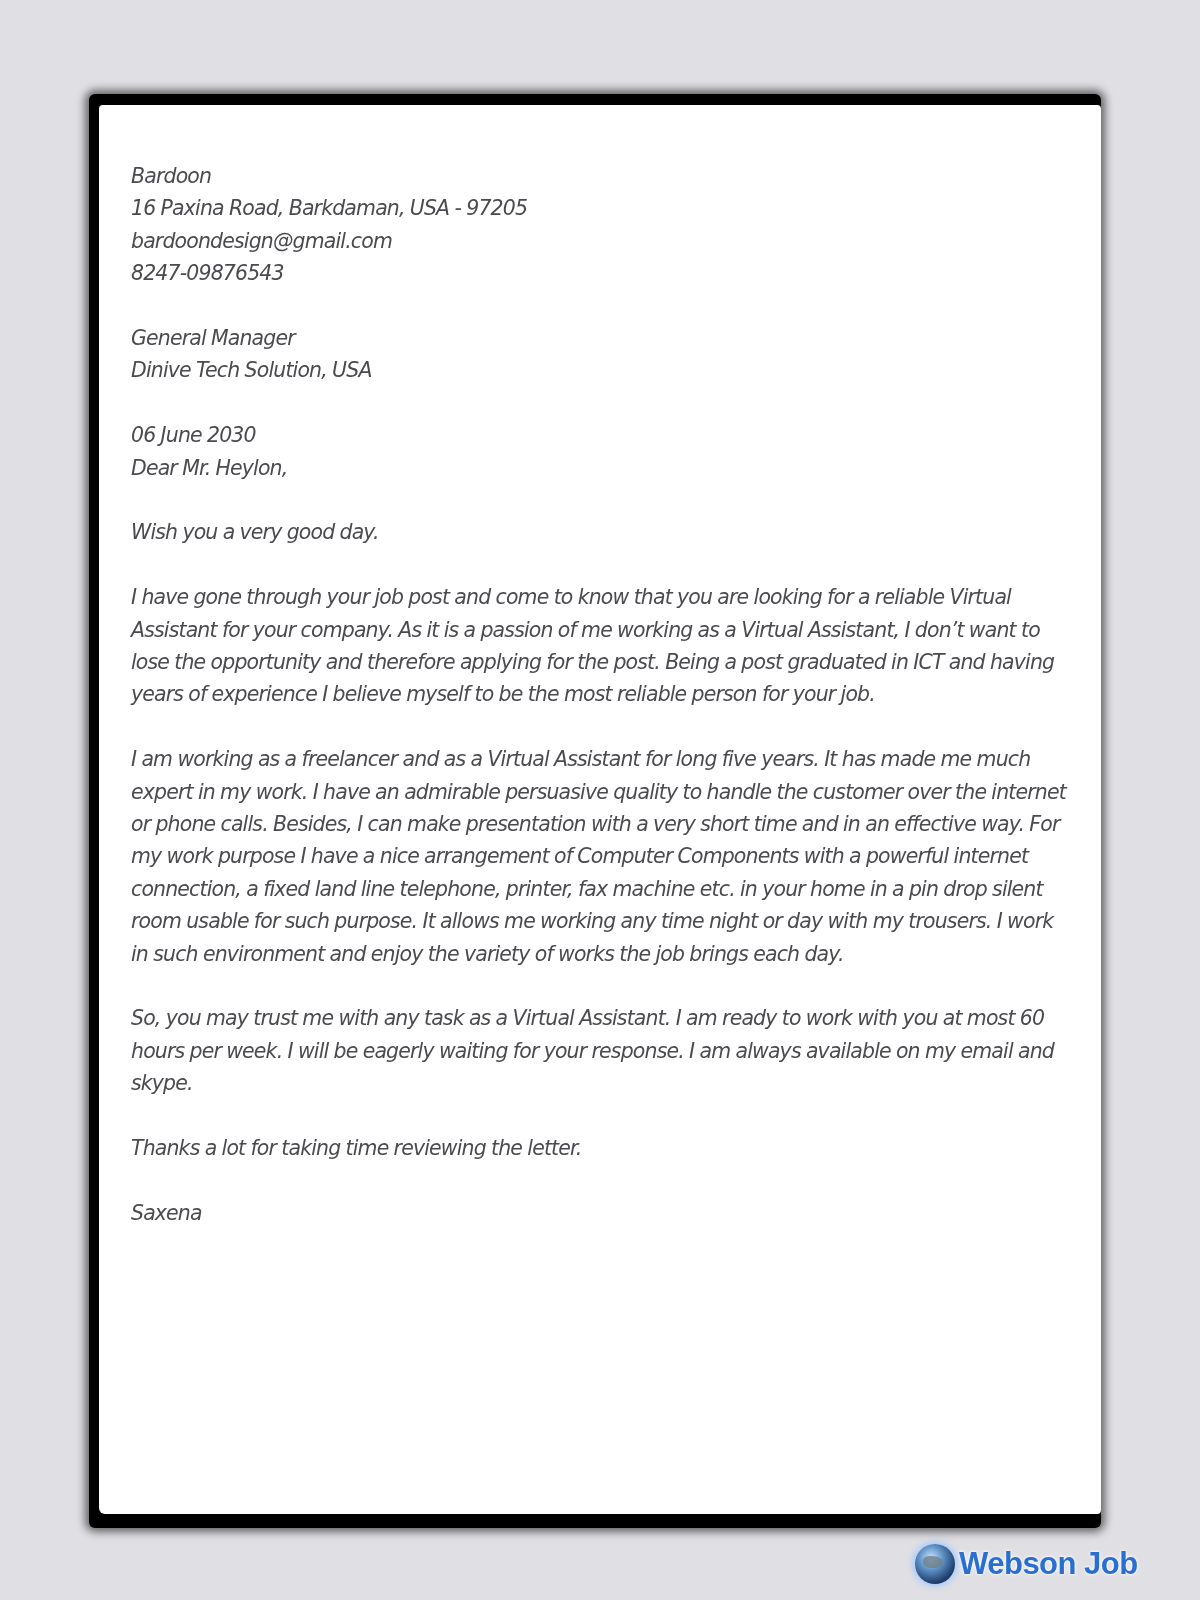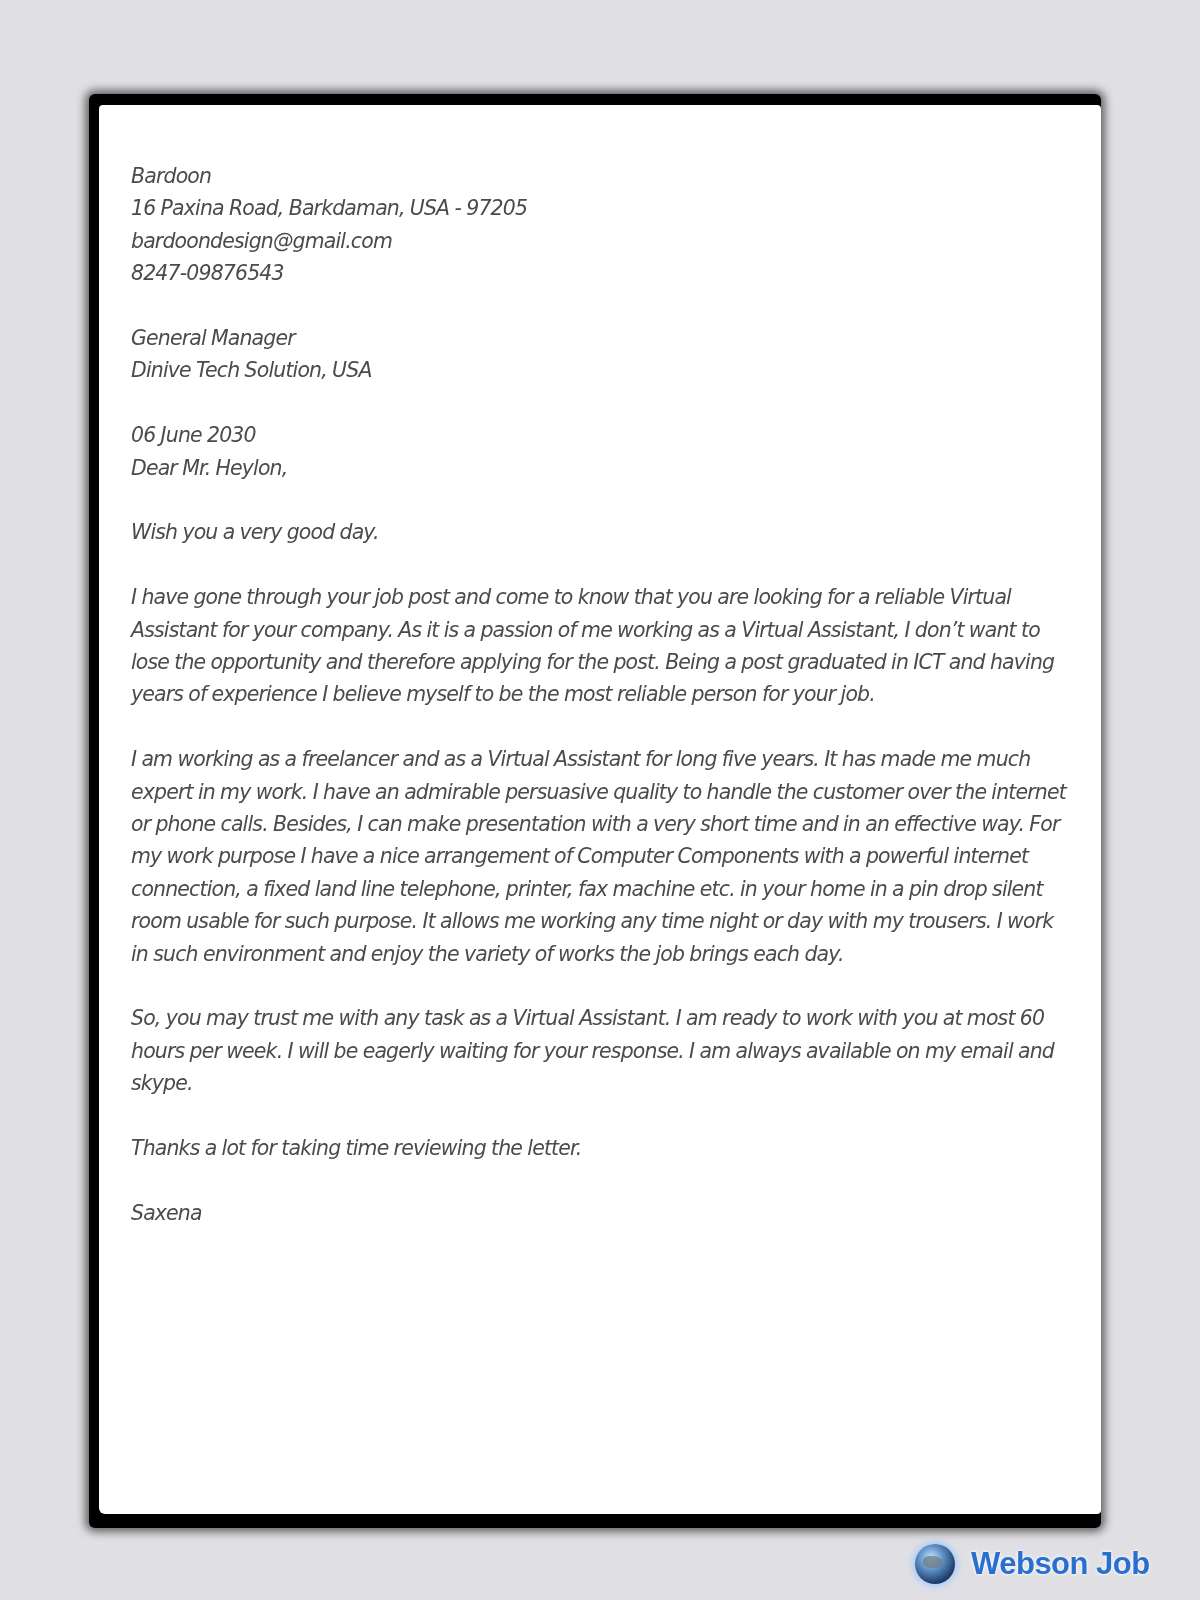--- a/index.html
+++ b/index.html
@@ -52,21 +52,21 @@
     background: radial-gradient(circle at 40% 35%, #c8e4ff 0%, #5d8fc4 35%, #1f3f6e 70%, #0e1e3a 100%);
     box-shadow: 0 0 6px 2px #9fc8ff;
     position: relative;
   }
   .globe::after {
     content: ""; position: absolute; left: 8px; top: 12px; width: 20px; height: 12px;
     border-radius: 40% 60% 50% 50%;
     background: #6f7f8a; opacity: 0.8;
   }
   .logo-text {
-    margin-left: 16px;
+    margin-left: 4px;
     font-family: "Liberation Sans", sans-serif;
     font-weight: bold;
     font-size: 31px;
     color: #2a6fd0;
     letter-spacing: -0.5px;
     text-shadow: 0 0 4px #fff, 0 0 2px #fff;
   }
 </style>
 </head>
 <body>

